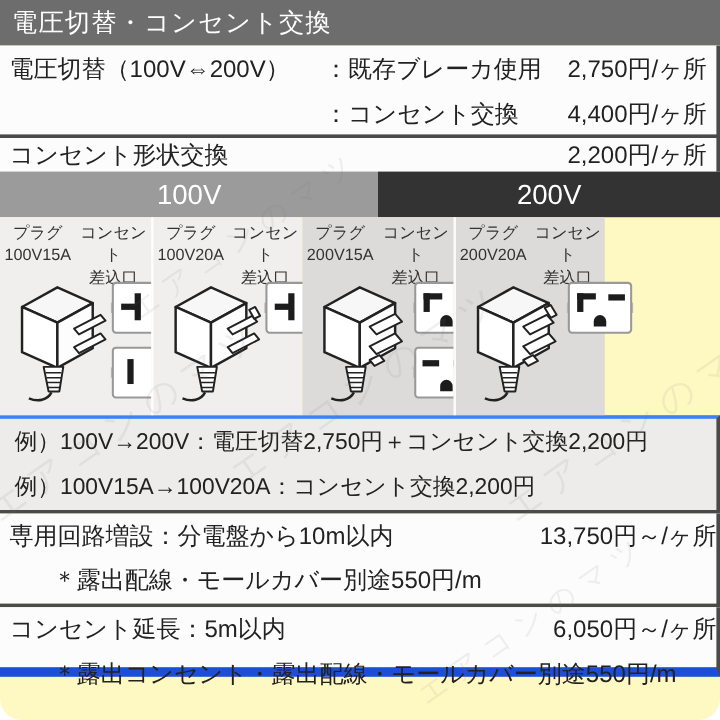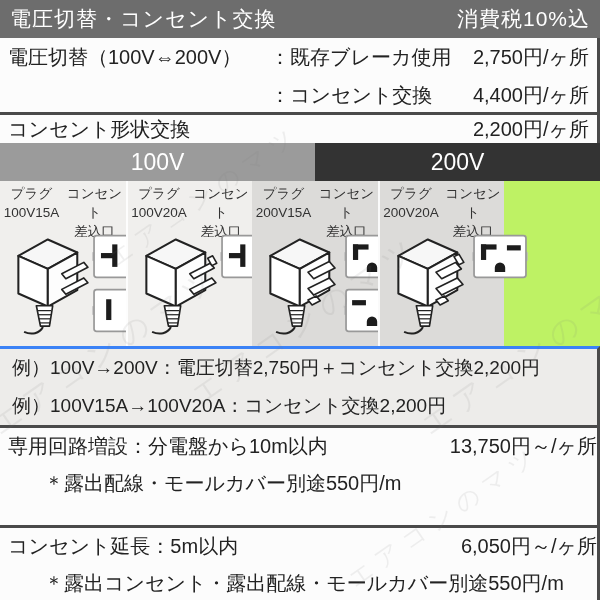--- a/index.html
+++ b/index.html
@@ -2,21 +2,21 @@
 <html><head>
 <meta charset="utf-8">
 <style>
   * { margin:0; padding:0; box-sizing:border-box; }
   html,body { width:600px; }
   body {
     font-family:"Liberation Sans","DejaVu Sans",sans-serif;
     color:#222; background:#fff; width:600px; height:600px;
     position:relative; overflow:hidden;
   }
-  .page { width:600px; height:600px; position:relative; background:#bef264;border-radius:18px; }
+  .page { width:600px; height:600px; position:relative; background:#fef9c3;border-radius:18px; }
 
   
   .hdr { height:38px; background:#6d6d6d; color:#fff; display:flex;
          align-items:center; justify-content:space-between; padding:0 10px;
          font-size:21px; letter-spacing:1px; }
 
   
   .sec-voltage { height:77px; background:#fcfcfc; border-right:3px solid #4a4a4a;
                  border-bottom:3px solid #4a4a4a; font-size:20px; }
   .vrow { height:38px; display:flex; align-items:center; padding-left:8px; }
@@ -47,44 +47,43 @@
   .outlets { width:56px; display:flex; flex-direction:column; gap:9px; margin-top:8px; }
   svg { display:block; }
 
   
   .sec-examples { height:82px; background:#edecea; border-top:3px solid #3b82f6;
                   border-bottom:3px solid #4a4a4a; border-right:3px solid #4a4a4a;
                   font-size:19px; }
   .exrow { height:38px; display:flex; align-items:center; padding-left:12px; }
 
   
-  .sec-circuit { height:100px; background:#fcfcfc; border-bottom:3px solid #4a4a4a;
+  .sec-circuit { height:78px; background:#fcfcfc; border-bottom:3px solid #4a4a4a;
                  border-right:3px solid #4a4a4a; font-size:20px; }
   .srow { height:37px; display:flex; align-items:center; padding-left:8px; }
   .srow .price { margin-left:auto; padding-right:0; white-space:nowrap; }
   .srow.note { padding-left:44px; }
 
   
-  .sec-ext { height:87px; background:#fcfcfc; border-bottom:4px solid #1d4ed8;
+  .sec-ext { height:58px; background:#fcfcfc; border-bottom:8px solid #1d4ed8;
              border-right:3px solid #4a4a4a; font-size:20px; }
 
   
   .wm { position:absolute; left:0; top:0; width:600px; height:600px;
         pointer-events:none; z-index:6; }
   .wm span { position:absolute; font-size:30px; color:#777; opacity:0.10;
              letter-spacing:8px; white-space:nowrap; transform:rotate(-35deg); }
 </style>
 </head>
 <body>
 
 <div class="page">
 
   <div class="hdr">
     <span>電圧切替・コンセント交換</span>
-    <span>消費税10%込</span>
   </div>
 
   <div class="sec-voltage">
     <div class="vrow">
       <span class="c1">電圧切替（100V⇔200V）</span>
       <span class="c2">：既存ブレーカ使用</span>
       <span class="price">2,750円/ヶ所</span>
     </div>
     <div class="vrow">
       <span class="c1"></span>

